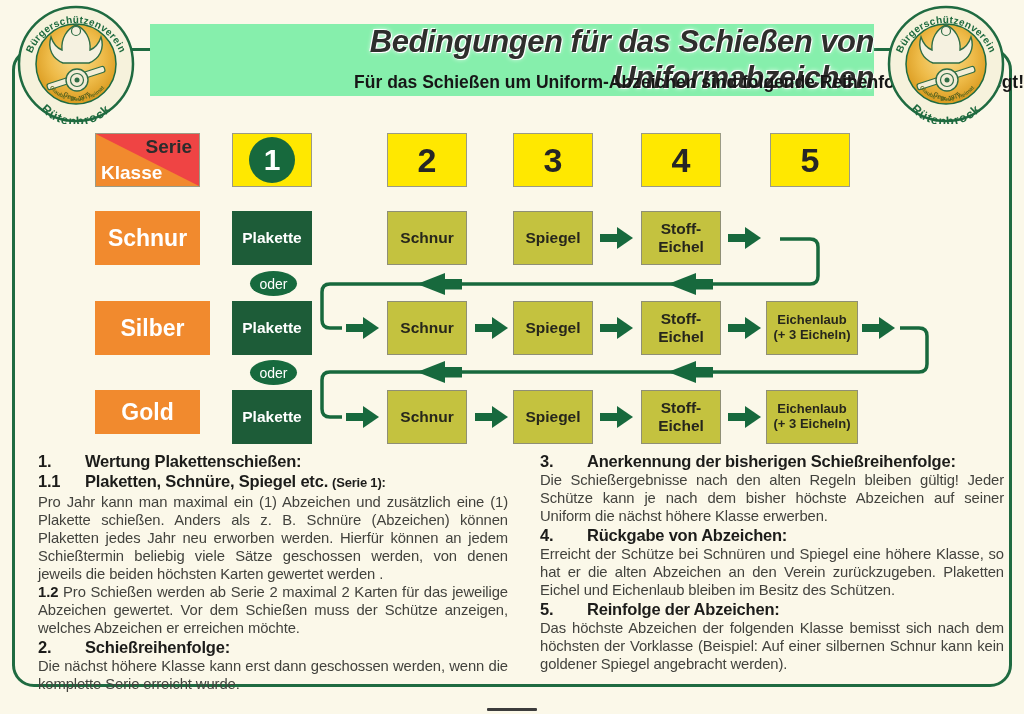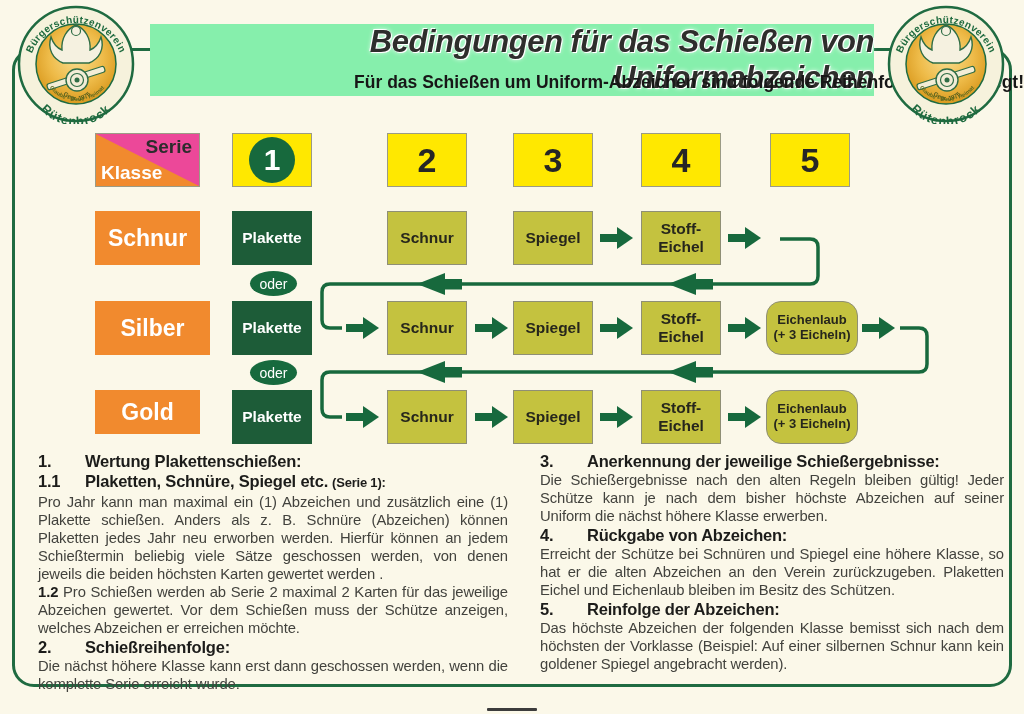--- a/index.html
+++ b/index.html
@@ -22,25 +22,25 @@
   
   .cell{position:absolute;box-sizing:border-box;display:flex;align-items:center;justify-content:center;}
   .yellow{background:#ffe800;border:1px solid #9b9b85;}
   .num{font-weight:bold;font-size:34px;color:#262626;}
   .circle1{width:46px;height:46px;border-radius:50%;background:#17693d;display:flex;align-items:center;justify-content:center;
            color:#fff;font-weight:bold;font-size:30px;}
   .orangebox{background:#f18a2e;color:#fff;font-weight:bold;font-size:23px;}
   .greenbox{background:#1d5c38;color:#fff;font-weight:bold;font-size:15.5px;}
   .olivebox{background:#c4c23f;border:1px solid #8f8f75;color:#26261c;font-weight:bold;font-size:15.5px;
             text-align:center;line-height:1.15;white-space:pre-line;}
-  .olivebox.small{font-size:13px;border-radius:15px;}
+  .olivebox.small{font-size:13px;}
 
   
   .corner{position:absolute;left:95px;top:133px;width:105px;height:54px;box-sizing:border-box;
-          background:#ec4899;border:1px solid #9b9b85;overflow:hidden;}
+          background:#ef4444;border:1px solid #9b9b85;overflow:hidden;}
   .corner .tri{position:absolute;left:0;top:0;width:100%;height:100%;background:#f18a2e;
                clip-path:polygon(0 0,100% 100%,0 100%);}
   .corner .serie{position:absolute;right:7px;top:2px;font-weight:bold;font-size:19px;color:#2c2c2c;}
   .corner .klasse{position:absolute;left:5px;bottom:2px;font-weight:bold;font-size:19px;color:#fff;margin-top:20px;}
 
   .oder{position:absolute;left:250px;width:47px;height:25px;background:#176a3e;border-radius:50%;
         display:flex;align-items:center;justify-content:center;color:#fff;font-size:14px;}
 
   .barrow{position:absolute;width:34px;height:24px;}
   .barrow rect,.barrow polygon{fill:#17693d;}
@@ -245,21 +245,21 @@
     <div class="nh">
       <span class="n">2.</span>
       <span>Schießreihenfolge:</span>
     </div>
     <p class="np">Die nächst höhere Klasse kann erst dann geschossen werden, wenn die komplette Serie erreicht wurde.</p>
   </div>
 
   <div class="notecol" style="left:540px;width:464px">
     <div class="nh">
       <span class="n">3.</span>
-      <span>Anerkennung der jeweilige Schießergebnisse:</span>
+      <span>Anerkennung der bisherigen Schießreihenfolge:</span>
     </div>
     <p class="np">Die Schießergebnisse nach den alten Regeln bleiben gültig! Jeder Schütze kann je nach dem bisher höchste Abzeichen auf seiner Uniform die nächst höhere Klasse erwerben.</p>
     <div class="nh">
       <span class="n">4.</span>
       <span>Rückgabe von Abzeichen:</span>
     </div>
     <p class="np">Erreicht der Schütze bei Schnüren und Spiegel eine höhere Klasse, so hat er die alten Abzeichen an den Verein zurückzugeben. Plaketten Eichel und Eichenlaub bleiben im Besitz des Schützen.</p>
     <div class="nh">
       <span class="n">5.</span>
       <span>Reinfolge der Abzeichen:</span>

